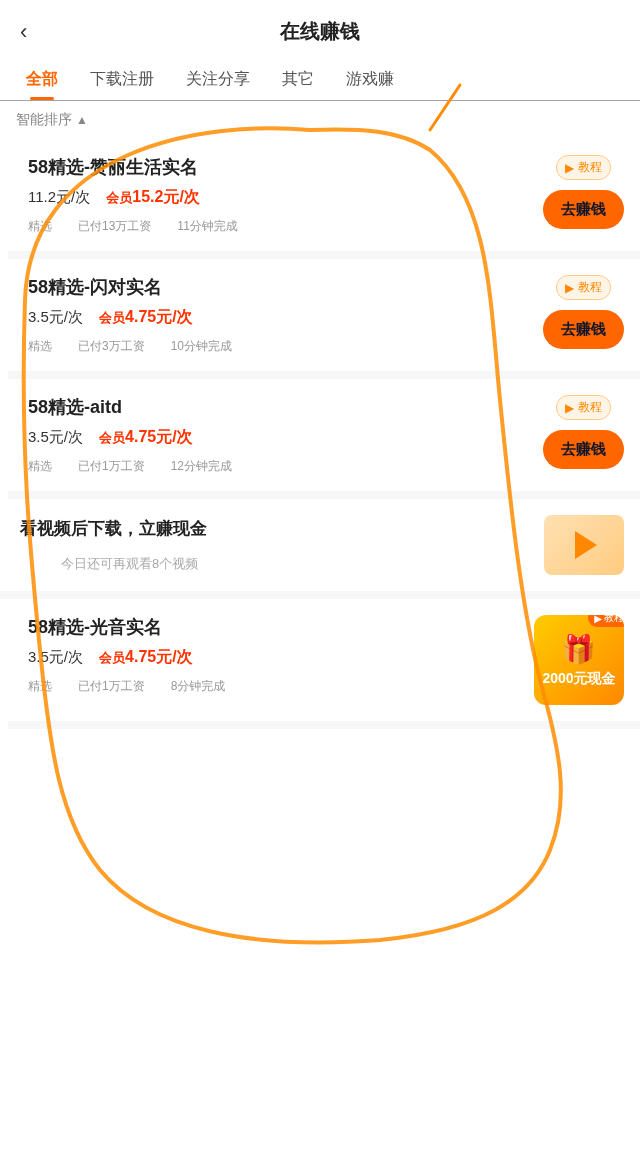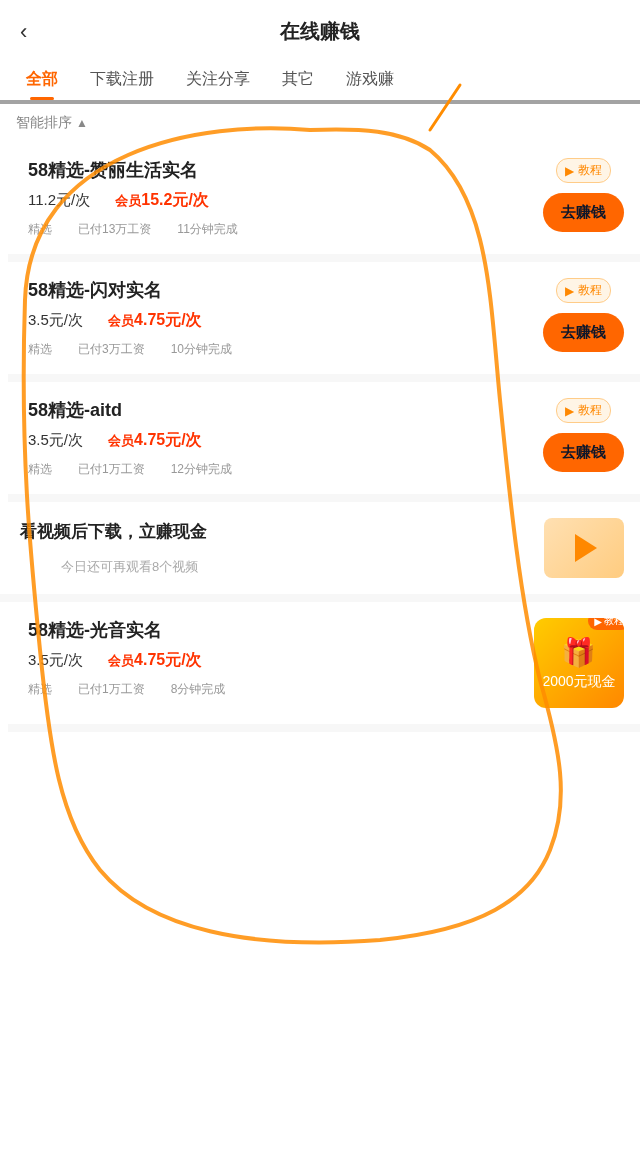--- a/index.html
+++ b/index.html
@@ -30,21 +30,21 @@
     .header-title {
       font-size: 20px;
       font-weight: 600;
       color: #222;
     }
     
     .nav-tabs {
       display: flex;
       align-items: center;
       padding: 0 10px;
-      border-bottom: 4px solid #a3a3a3;
+      border-bottom: 1px solid #a3a3a3;
       overflow-x: auto;
       white-space: nowrap;
     }
     .nav-tab {
       padding: 10px 16px;
       font-size: 16px;
       color: #555;
       cursor: pointer;
       position: relative;
       flex-shrink: 0;
@@ -101,21 +101,21 @@
     }
     .card-title {
       font-size: 18px;
       font-weight: 700;
       color: #222;
       margin-bottom: 8px;
     }
     .card-price-row {
       display: flex;
       align-items: baseline;
-      gap: 25px;
+      gap: 16px;
       margin-bottom: 10px;
     }
     .price-normal {
       font-size: 15px;
       color: #333;
       font-weight: 500;
     }
     .price-vip {
       font-size: 16px;
       color: #ff3300;
@@ -219,21 +219,21 @@
       display: flex;
       flex-direction: column;
       align-items: center;
       justify-content: center;
       position: relative;
       overflow: hidden;
     }
     .cash-amount {
       font-size: 14px;
       color: #fff;
-      font-weight: 400;
+      font-weight: 700;
       margin-top: 4px;
     }
     .cash-icon {
       font-size: 28px;
     }
     .tutorial-badge-overlay {
       position: absolute;
       top: -6px;
       right: -6px;
       background: #ff6600;

